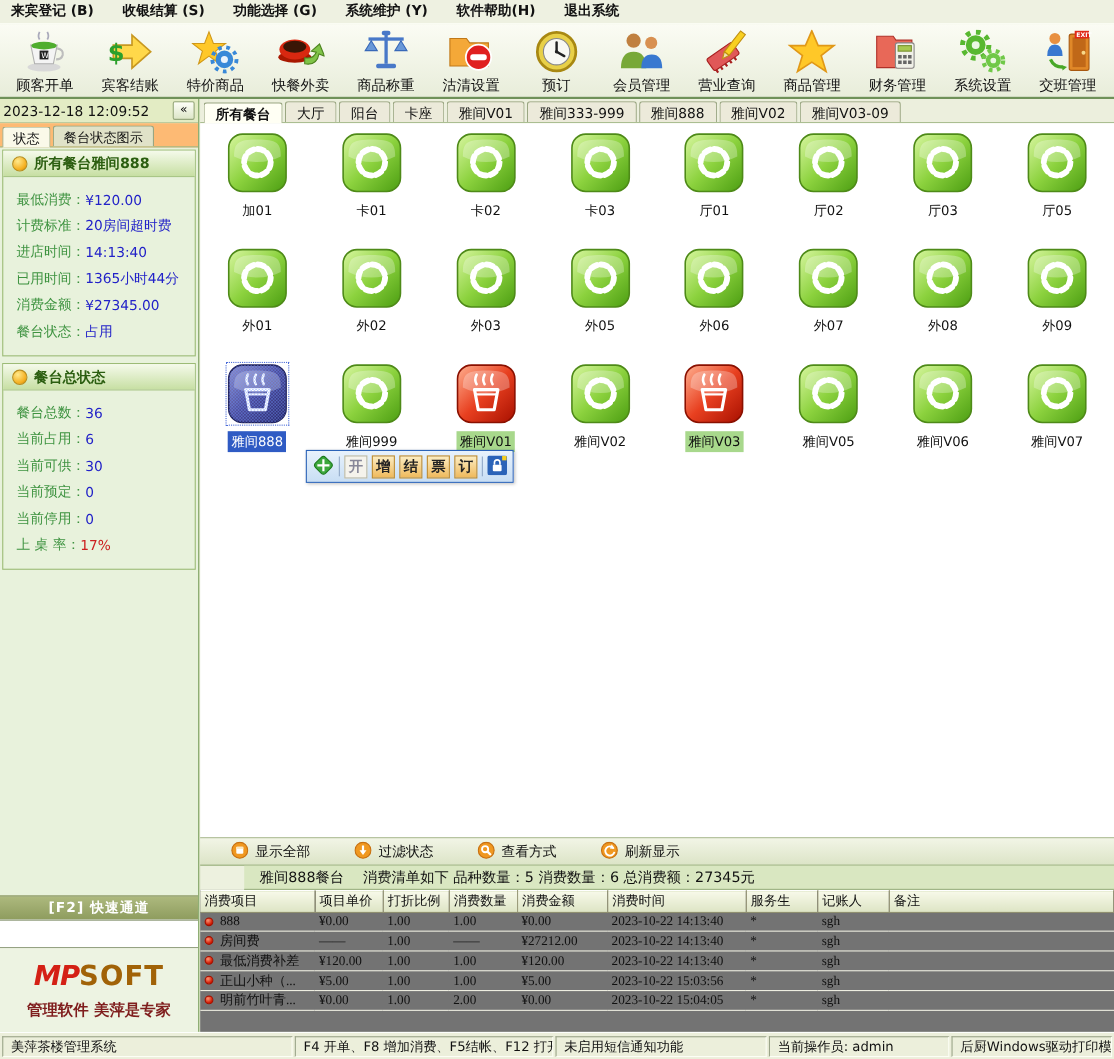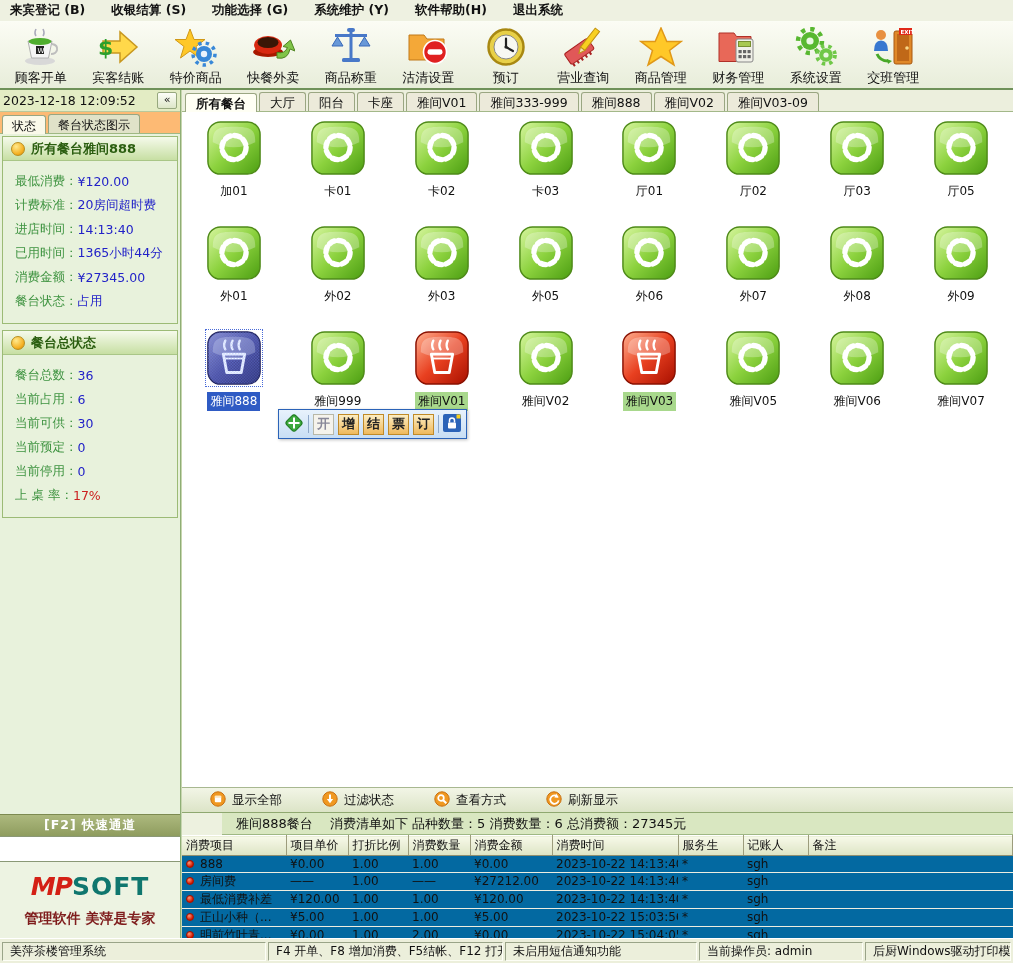--- a/index.html
+++ b/index.html
@@ -54,21 +54,21 @@
 
   .quick-header { margin-top:auto; height:22px; background:linear-gradient(#ADB97E,#8E9C5E);
     border-top:1px solid #7C8A50; color:#fff; font-weight:bold; font-size:12.5px;
     display:flex; align-items:center; justify-content:center; letter-spacing:1px; }
   .quick-input { height:26px; border:1px solid #8A9876; border-left:none; border-right:none;
     background:#fff; width:100%; padding:0 4px; font-size:13px; outline:none; }
   .brand { height:76px; display:flex; flex-direction:column; align-items:center;
     padding-top:13px; background:#EDF3E2; }
   .logo { font-size:25px; font-weight:bold; line-height:24px; }
   .logo .mp { color:#D42015; font-style:italic; letter-spacing:-1px; }
-  .logo .soft { color:#0f766e; letter-spacing:1px; }
+  .logo .soft { color:#a16207; letter-spacing:1px; }
   .slogan { margin-top:11px; color:#7f1d1d; font-weight:bold; font-size:14px; }
 
   
   .content { flex:1; display:flex; flex-direction:column; border-left:1px solid #C7D6AF; }
   .content-tabs { height:22px; display:flex; gap:2px; padding:2px 0 0 3px;
     background:#ECEFDD; border-bottom:1px solid #A3B889; }
   .ctab { padding:2px 10px 0 10px; background:#ECEADA; border:1px solid #9AA682;
     border-bottom:none; border-radius:3px 3px 0 0; font-size:12.5px; cursor:pointer;
     white-space:nowrap; }
   .ctab.active { background:#FFFFF4; position:relative; top:1px; font-weight:bold; }
@@ -94,21 +94,21 @@
 
   .action-bar { height:26px; background:linear-gradient(#F2F5E6,#DCE4C7);
     border-top:1px solid #A8B890; border-bottom:1px solid #8FA870;
     display:flex; align-items:center; padding-left:28px; gap:40px; }
   .action-btn { display:flex; align-items:center; gap:6px; font-size:12.5px; cursor:pointer; }
 
   .summary-bar { height:22px; background:#D9E7C1; border-bottom:1px solid #9FB884;
     display:flex; align-items:center; padding-left:14px; font-size:13px;margin-left:40px; }
 
   
-  .detail-wrap { height:103px; background:#0369a1; overflow:hidden; }
+  .detail-wrap { height:129px; background:#737373; overflow:hidden;font-family:Liberation Serif, serif; }
   table.detail { border-collapse:collapse; table-layout:fixed; width:100%; }
   table.detail th { height:20px; font-weight:normal; font-size:12px; text-align:left;
     padding:0 4px; background:linear-gradient(#F7F9E9,#DDE4C4);
     border-right:1px solid #9C9C7C; border-bottom:1px solid #8F8F70;
     border-top:1px solid #FFF; white-space:nowrap; overflow:hidden; cursor:pointer; }
   table.detail td { height:16.5px; font-size:12px; padding:0 4px;
     border-bottom:1px solid #EDEDE0; white-space:nowrap; overflow:hidden; }
   .cell-item { display:flex; align-items:center; }
   .bullet { width:8px; height:8px; border-radius:50%; flex:none; margin-right:6px;
     background:radial-gradient(circle at 35% 30%, #FF9878, #D01800 70%);
@@ -229,20 +229,31 @@
     <div class="tool-item">
       <span class="ticon">
         <svg viewBox="0 0 44 40" width="44" height="40">
           <circle cx="22" cy="20" r="17.5" fill="#E8D048" stroke="#A88812" stroke-width="2.5"></circle>
           <circle cx="22" cy="20" r="12" fill="#F8F8F2" stroke="#888"></circle>
           <path d="M22 20 L22 11.5 M22 20 L29 24" stroke="#222" stroke-width="2.2" stroke-linecap="round"></path>
           <circle cx="22" cy="20" r="1.6" fill="#222"></circle>
         </svg>
       </span>
       <span class="tlabel">预订</span>
+    </div>
+    <div class="tool-item">
+      <span class="ticon">
+        <svg viewBox="0 0 44 40" width="44" height="40">
+          <circle cx="15" cy="10" r="6.5" fill="#C08040"></circle>
+          <path d="M3.5 35 q0 -15 11.5 -15 q11.5 0 11.5 15 z" fill="#78A838"></path>
+          <circle cx="31" cy="12" r="5.5" fill="#D89050"></circle>
+          <path d="M22 35 q0 -12.5 9.5 -12.5 q9.5 0 9.5 12.5 z" fill="#3878D0"></path>
+        </svg>
+      </span>
+      <span class="tlabel">会员管理</span>
     </div>
     <div class="tool-item">
       <span class="ticon">
         <svg viewBox="0 0 44 40" width="44" height="40">
           <g transform="rotate(-35 18 24)">
             <rect x="4" y="18" width="28" height="13" rx="2" fill="#E05858" stroke="#A82020"></rect>
             <path d="M6 31 v3 M11 31 v3 M16 31 v3 M21 31 v3 M26 31 v3" stroke="#A82020" stroke-width="2"></path>
           </g>
           <g transform="rotate(38 28 14)">
             <rect x="25" y="0" width="5.5" height="24" fill="#F8D020" stroke="#C09010"></rect>

